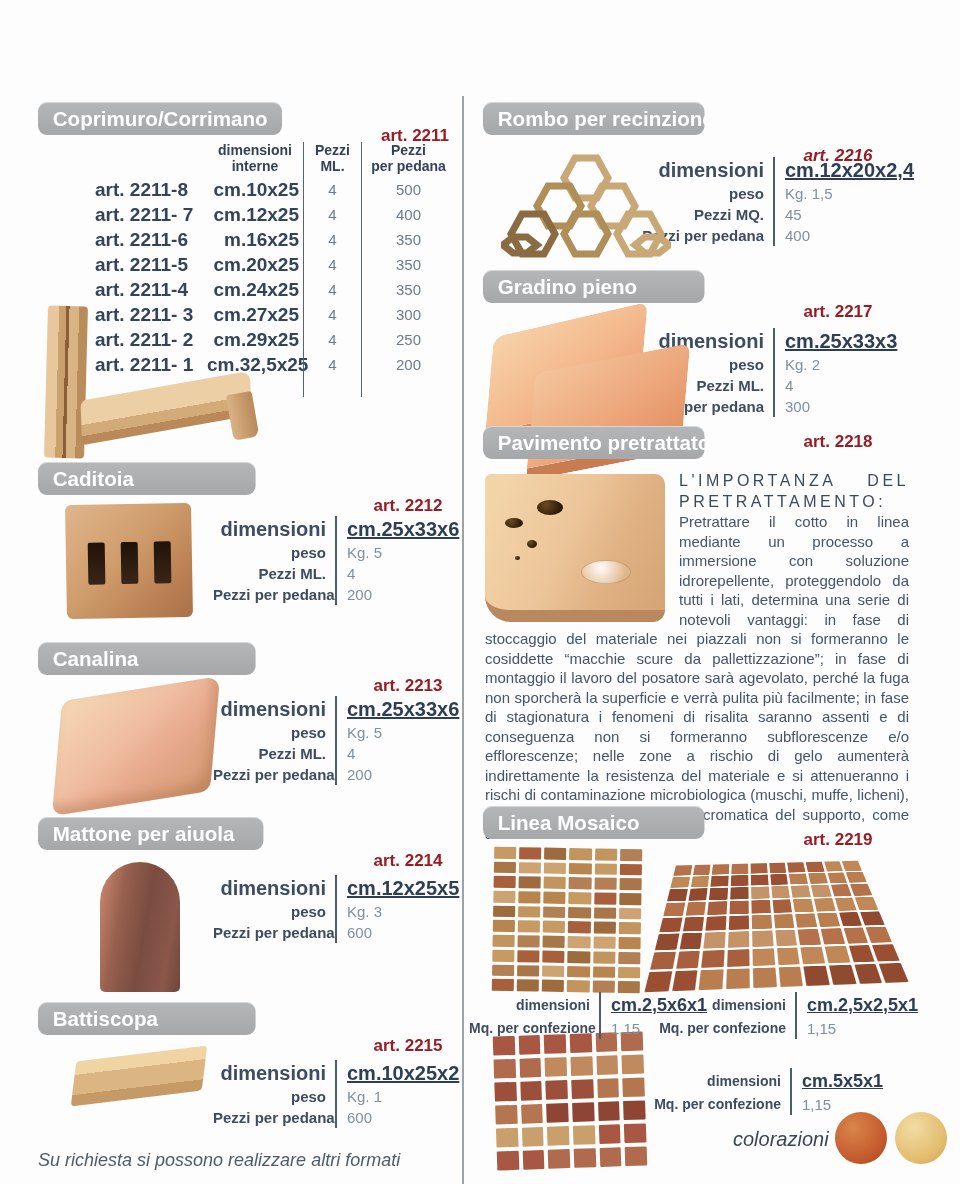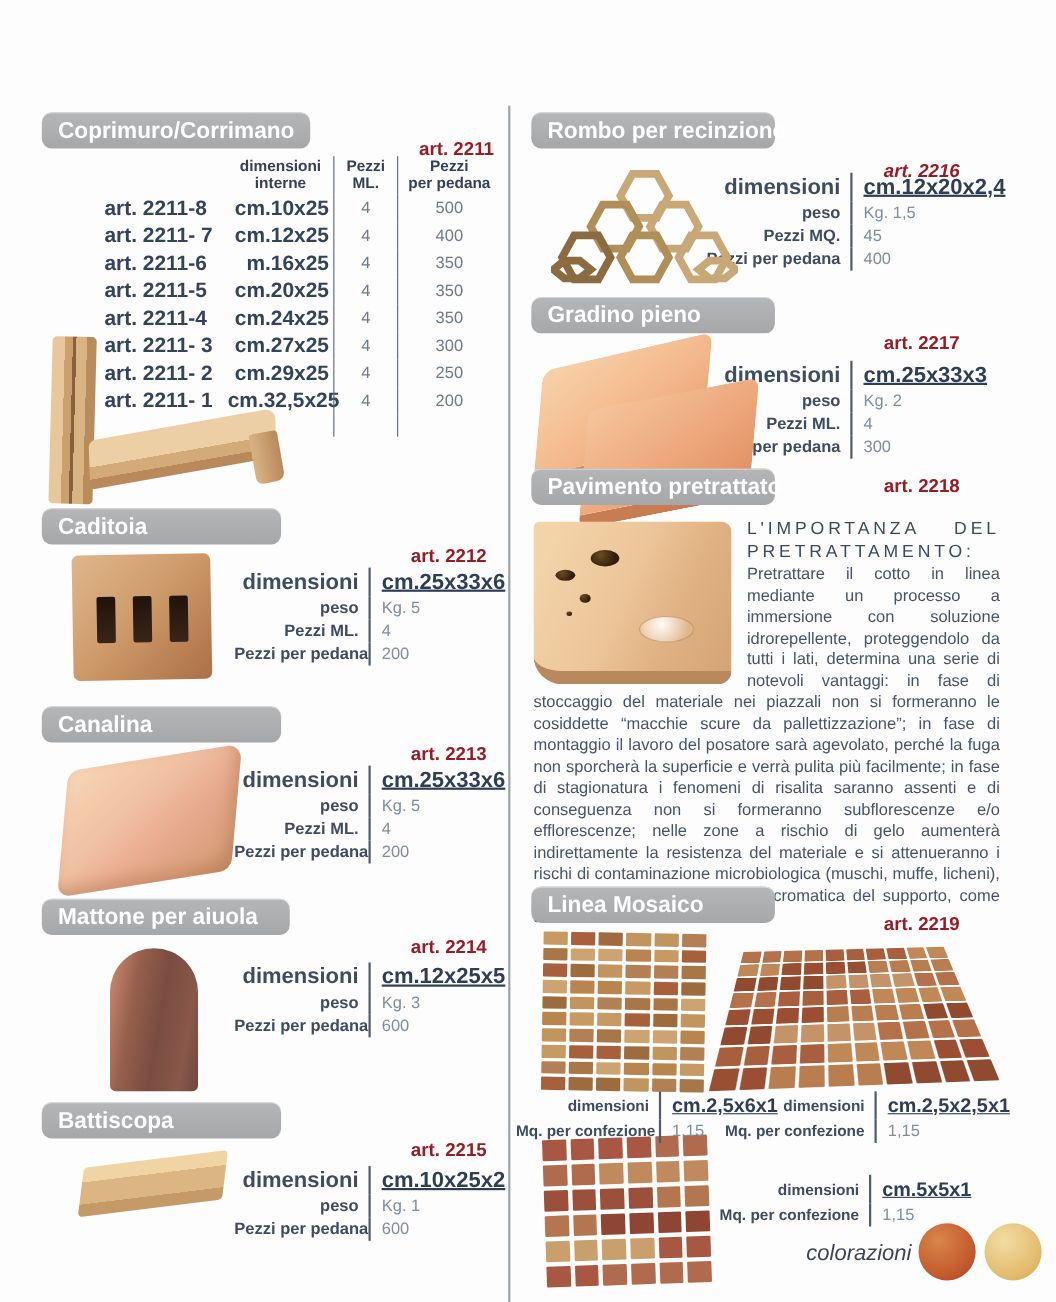--- a/index.html
+++ b/index.html
@@ -230,20 +230,21 @@
       <div class="lbl">peso</div>
       <div class="val">Kg. 1</div>
       <div class="lbl">Pezzi per pedana</div>
       <div class="val">600</div>
     </div>
     <div class="img-wrap" style="left:35px;top:52px;width:145px;height:75px;">
       <div class="plank-batt"></div>
     </div>
   </div>
 
+  <div class="footer-note">Su richiesta si possono realizzare altri formati</div>
 
   <div style="position:absolute;left:483px;top:102px;width:428px;height:165px;">
     <div class="badge" style="left:0;top:0;width:226px;">Rombo per recinzione</div>
     <div class="art" style="left:290px;top:44px;width:130px;font-style:italic;">art. 2216</div>
     <div class="spec" style="left:128px;top:55px;width:295px;grid-template-columns:162px auto;">
       <div class="lbl big">dimensioni</div>
       <div class="val big">cm.12x20x2,4</div>
       <div class="lbl">peso</div>
       <div class="val">Kg. 1,5</div>
       <div class="lbl">Pezzi MQ.</div>

